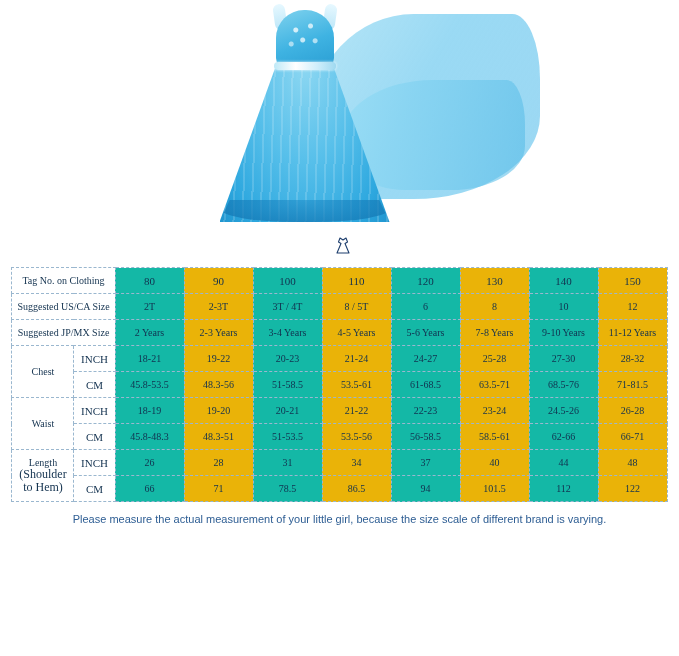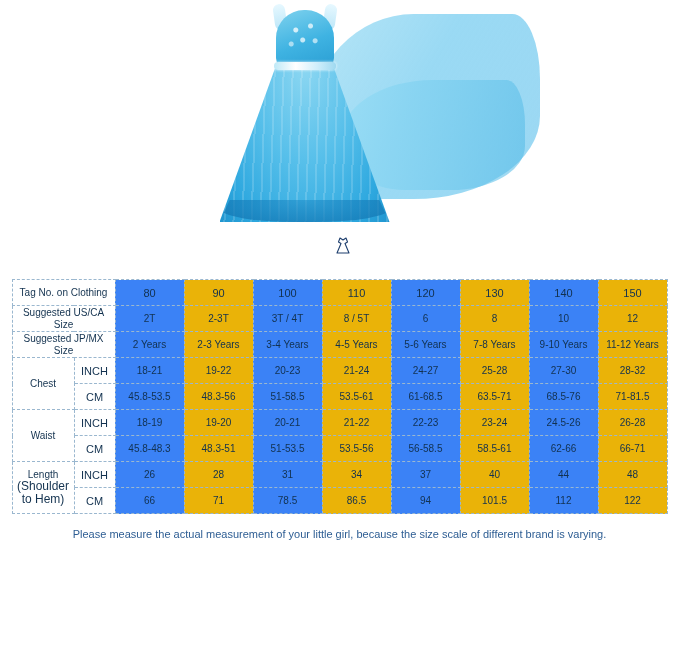--- a/index.html
+++ b/index.html
@@ -143,46 +143,47 @@
   #chart-title .title-text { vertical-align: middle; }
   #chart-title .dress-icon {
     display: inline-block;
     vertical-align: middle;
     margin-left: 6px;
   }
 
   
   #size-table {
     width: 655px;
-    margin: 12px auto;
+    margin: 0 auto;
     border-collapse: collapse;
     table-layout: fixed;
     font-size: 10px;
     color: #12314f;
+    font-family: Liberation Serif, serif;
   }
   #size-table td, #size-table th {
     border: 1px dashed #9ab7cf;
     text-align: center;
     vertical-align: middle;
     height: 25px;
     padding: 0 2px;
     font-weight: normal;
   }
   #size-table .rowhead {
     background: #ffffff;
     font-size: 10px;
     color: #13324f;
     line-height: 1.15;
   }
   #size-table .subhead {
     background: #ffffff;
     font-size: 11px;
     width: 42px;
   }
-  .col-odd { background: #3b82f6; }
+  .col-odd { background: #14b8a6; }
   .col-even { background: #eab308; }
   .hdr-row td { font-weight: bold; font-size: 11px; }
   .grp-label {
     font-size: 10.5px;
     line-height: 1.2;
   }
   .grp-label .small {
     font-size: 12px;
     display: block;
     line-height: 1.1;

